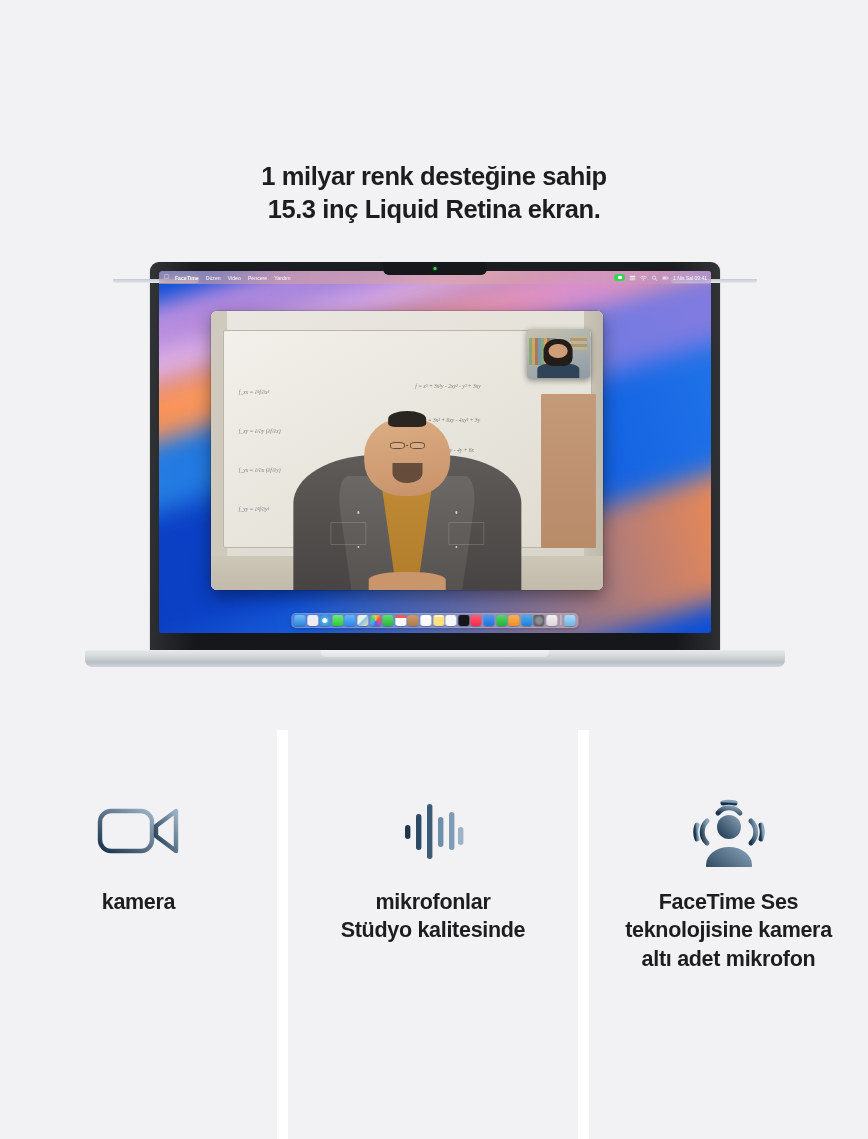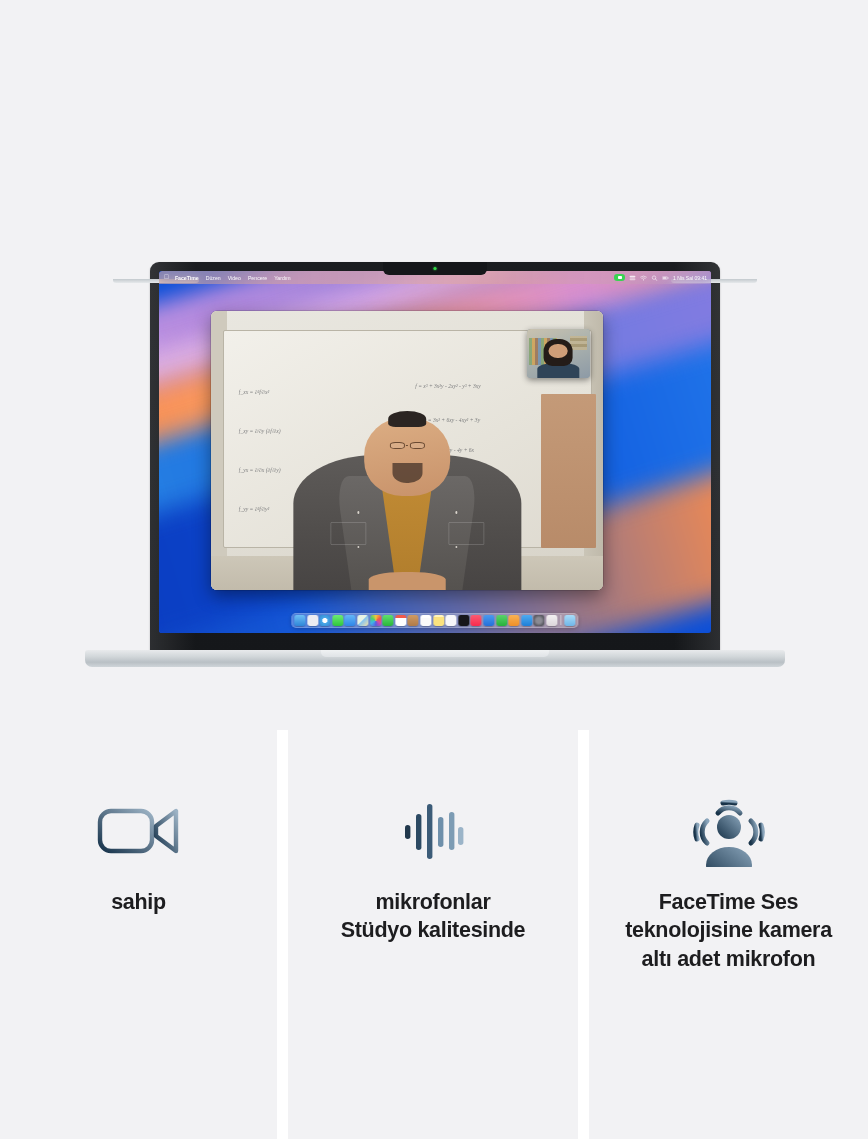--- a/index.html
+++ b/index.html
@@ -228,20 +228,22 @@
     line-height:1.32; letter-spacing:-0.3px;
   }
   .card.c3 .card-title { padding:0 6px; }
 </style>
 </head>
 <body>
 
 <div class="hero">
 
   <div class="headline">
+    <div>1 milyar renk desteğine sahip</div>
+    <div>15.3 inç Liquid Retina ekran.</div>
   </div>
 
   <div class="laptop">
 
     <div class="lid">
       <div class="notch">
         <div class="notch-led"></div>
       </div>
 
       <div class="screen">
@@ -388,21 +390,21 @@
           <linearGradient id="g1" x1="0" y1="1" x2="1" y2="0">
             <stop offset="0" stop-color="#16324a"></stop>
               <stop offset="1" stop-color="#9db3c5"></stop>
           </linearGradient>
         </defs>
         <rect x="4" y="9" width="52" height="40" rx="11" fill="none" stroke="url(#g1)" stroke-width="4.4"></rect>
         <path d="M60 24 L80 9 L80 49 L60 34 Z" fill="none" stroke="url(#g1)" stroke-width="4.4" stroke-linejoin="round"></path>
       </svg>
     </div>
     <div class="card-title">
-      <div>sahip</div>
+      <div>kamera</div>
     </div>
   </div>
 
   <div class="gutter"></div>
 
   <div class="card c2">
     <div class="card-icon">
       <svg width="62" height="60" viewBox="0 0 62 60">
         <defs>
           <linearGradient id="g2" x1="0" y1="1" x2="1" y2="0">

